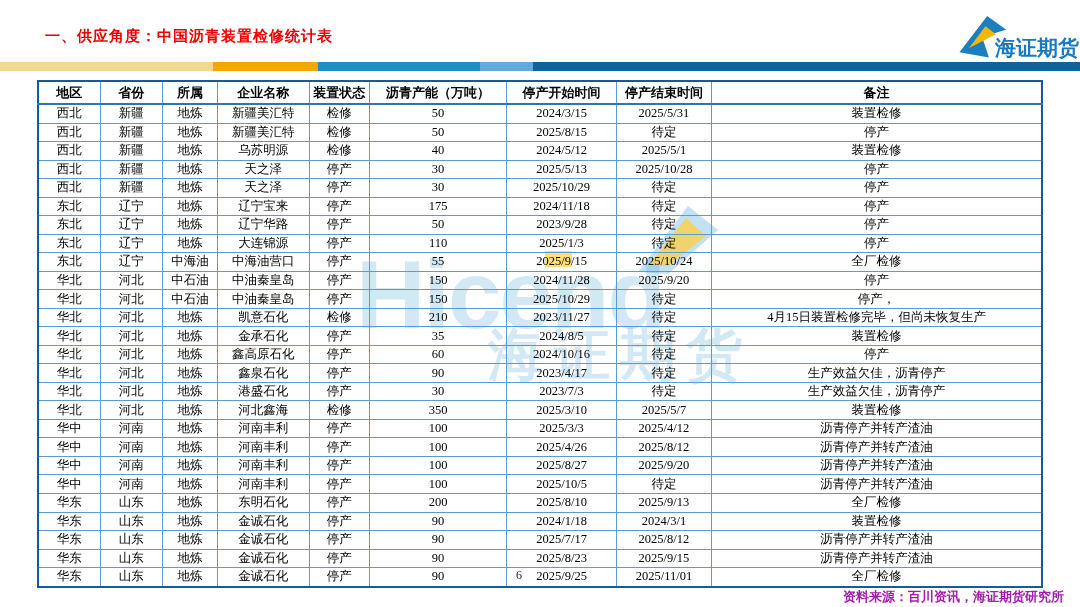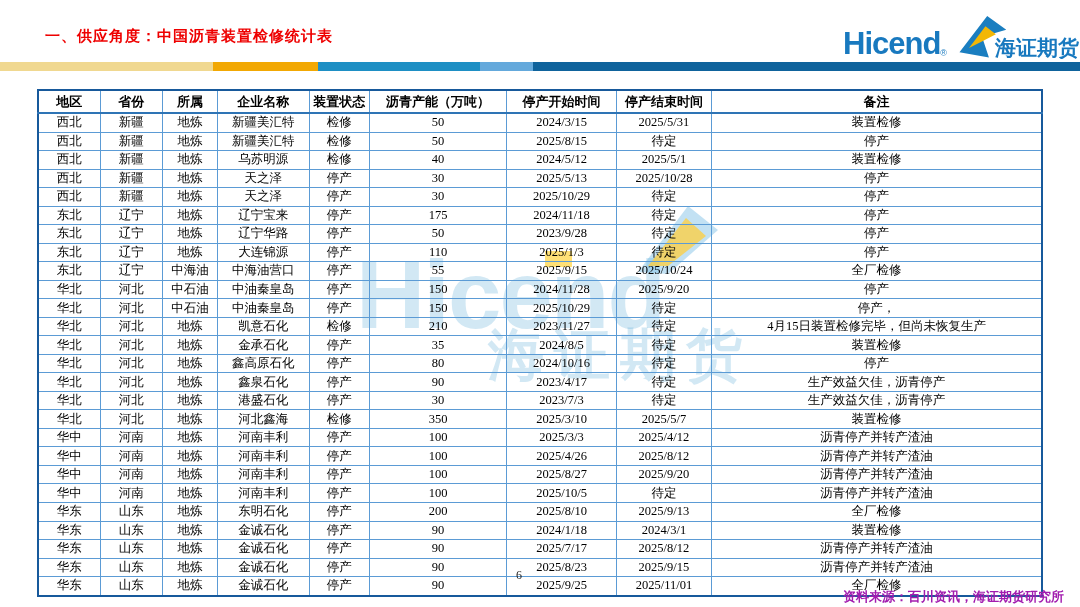--- a/index.html
+++ b/index.html
@@ -45,21 +45,21 @@
     font-size:56px;font-weight:bold;color:rgba(30,140,200,0.20);
     letter-spacing:10px;white-space:nowrap;
   }
   .wm-arrow{position:absolute;left:630px;top:200px;z-index:0;}
   .capacity-highlight{
     position:absolute;left:545px;top:251px;width:27px;height:16px;
     background:rgba(255,216,84,0.80);z-index:0;
   }
   
   .table-wrap{
-    position:absolute;left:37px;top:80px;width:1006px;height:508px;z-index:1;margin-top:9px;
+    position:absolute;left:37px;top:80px;width:1006px;height:508px;z-index:1;
   }
   table{
     width:100%;height:100%;border-collapse:collapse;table-layout:fixed;
     background:transparent;
     font-family:"Liberation Serif","DejaVu Serif",serif;
   }
   th,td{
     border:1px solid #5b9bd5;text-align:center;vertical-align:middle;
     padding:0 1px;font-size:12.5px;line-height:1.05;color:#000;
     overflow:hidden;white-space:nowrap;
@@ -80,21 +80,20 @@
     font-size:12px;color:#222;
     font-family:"Liberation Serif","DejaVu Serif",serif;
   }
 </style>
 </head>
 <body>
 
 <div class="page-title">一、供应角度：中国沥青装置检修统计表</div>
 
 <div class="logo">
-  <div class="logo-word"><span>Hicend</span><span class="logo-reg">®</span></div>
   <svg class="logo-arrow" width="52" height="46" viewBox="0 0 60 52">
     <polygon points="4,46 36,4 58,20 30,28 38,52" fill="#1a7ec0"></polygon>
     <polygon points="15,41 34,16 46,25 27,35" fill="#f2b705"></polygon>
   </svg>
   <div class="logo-cn">海证期货</div>
 </div>
 
 <div class="accent-bar">
     <div style="width: 213px; background: rgb(240, 216, 144);"></div>
     <div style="width: 105px; background: rgb(242, 168, 3);"></div>
@@ -280,21 +279,21 @@
           <td>2024/8/5</td>
           <td>待定</td>
           <td>装置检修</td>
         </tr>
         <tr>
           <td>华北</td>
           <td>河北</td>
           <td>地炼</td>
           <td>鑫高原石化</td>
           <td>停产</td>
-          <td>80</td>
+          <td>60</td>
           <td>2024/10/16</td>
           <td>待定</td>
           <td>停产</td>
         </tr>
         <tr>
           <td>华北</td>
           <td>河北</td>
           <td>地炼</td>
           <td>鑫泉石化</td>
           <td>停产</td>

